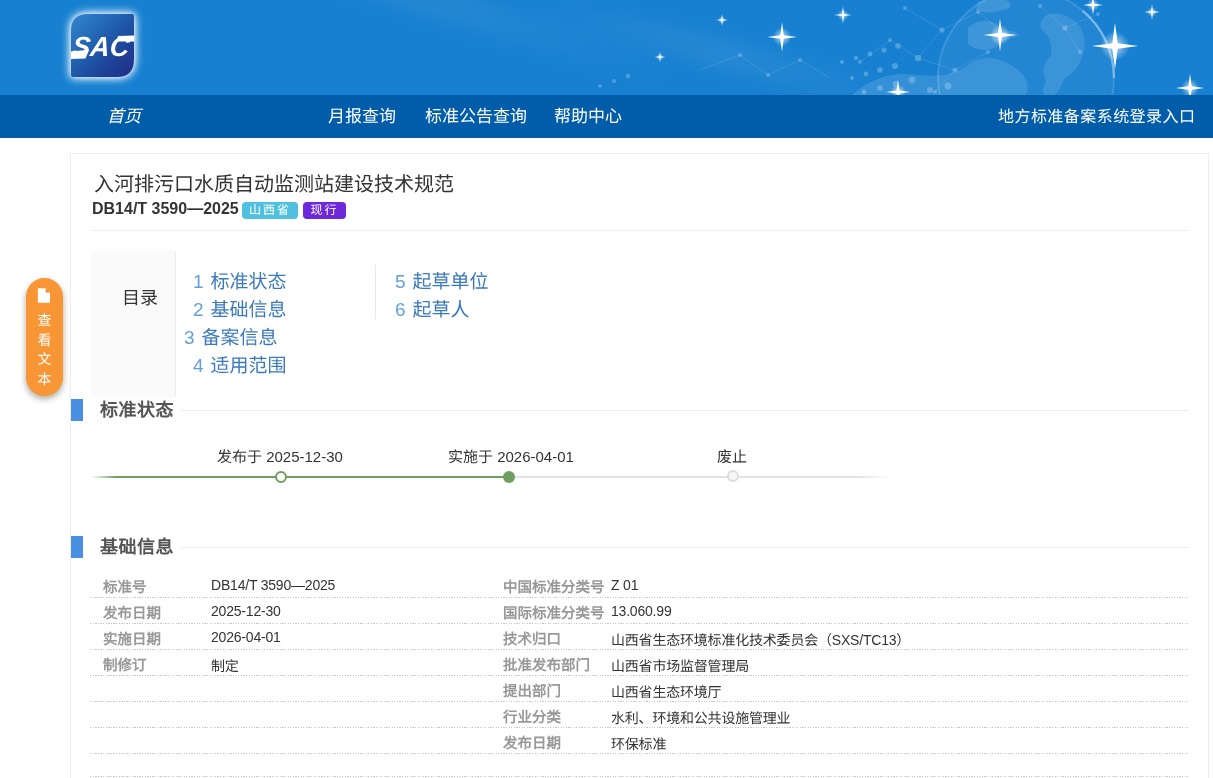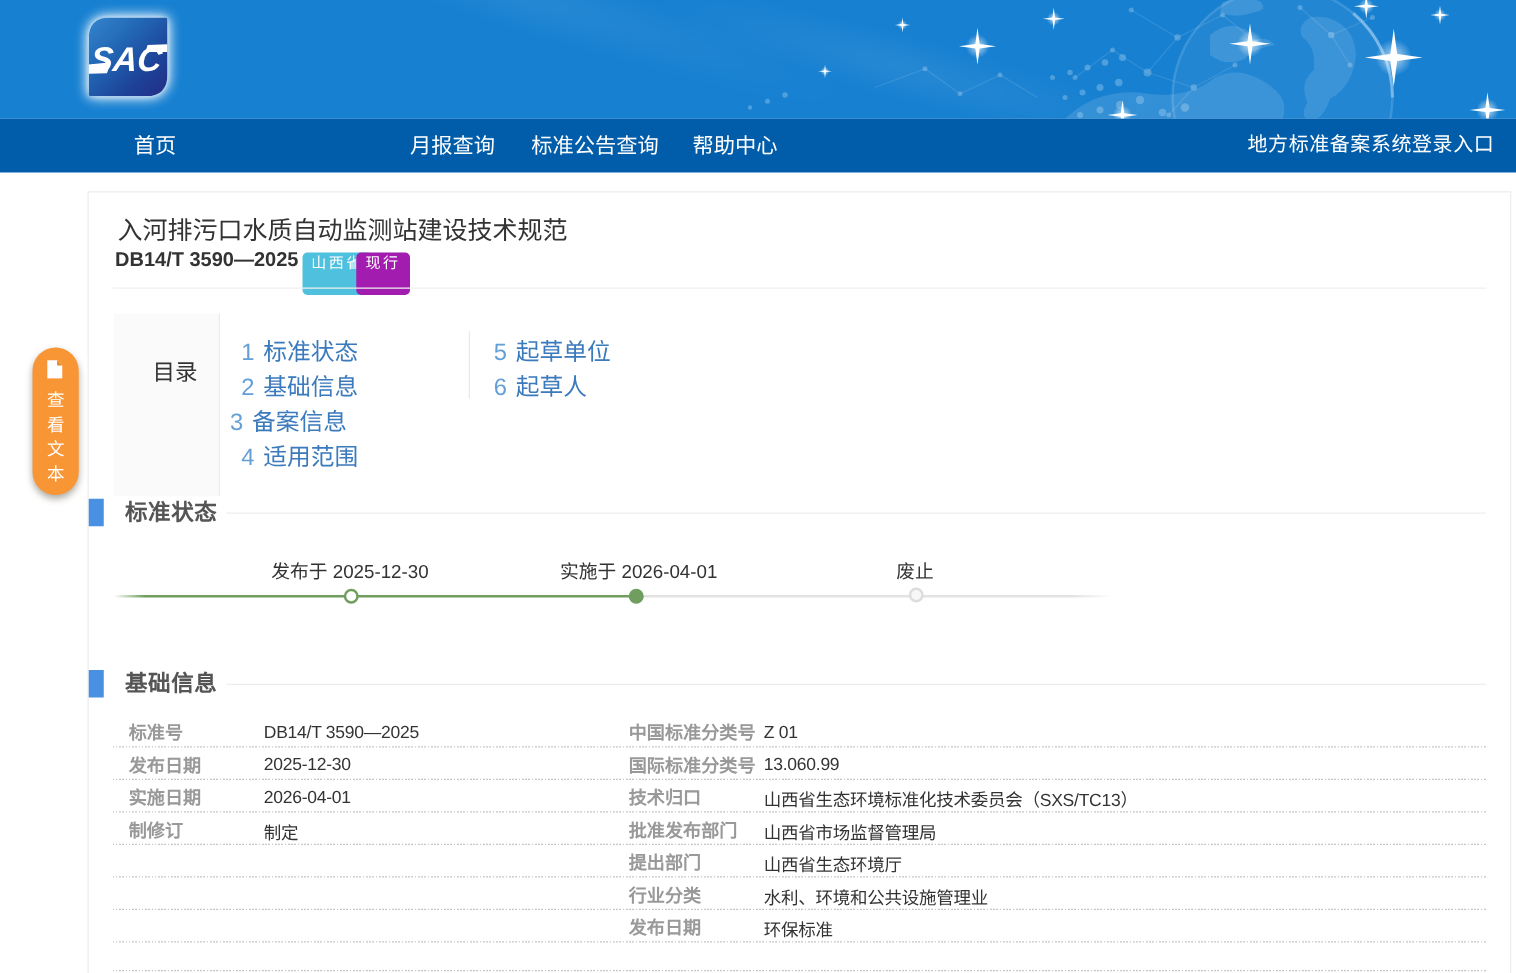--- a/index.html
+++ b/index.html
@@ -21,24 +21,24 @@
   .nav { position:absolute; left:0; top:95px; width:1213px; height:43px; background:#015da9; }
   .nav span { position:absolute; top:0; height:43px; line-height:43px; color:#fff;
     font-size:17px; white-space:nowrap; }
   .nav .active { background:#0f86e6; text-align:center; }
   .nav .login { font-size:16px; letter-spacing:0.45px; }
   
   .card { position:absolute; left:70px; top:153px; width:1139px; height:660px;
     background:#fff; border:1px solid #ededed; }
   .t1 { position:absolute; left:94px; top:168px; font-size:20px; color:#333; }
   .t2 { position:absolute; left:92px; top:200px; font-size:16px; font-weight:bold; color:#333; }
-  .tag { position:absolute; top:202px; height:34px; border-radius:4px; color:#fff;
+  .tag { position:absolute; top:202px; height:17px; border-radius:4px; color:#fff;
     font-size:12px; text-align:center; line-height:17px; letter-spacing:2px; }
   .tag1 { left:242px; width:56px; background:#4fc0dd; }
-  .tag2 { left:285px; width:43px; background:#a21caf; }
+  .tag2 { left:303px; width:43px; background:#6d28d9; }
   .hr1 { position:absolute; left:90px; top:230px; width:1099px; height:1px; background:#efefef; }
   .tocbox { position:absolute; left:91px; top:251px; width:85px; height:146px;
     background:#fafafa; border-right:1px solid #ececec; }
   .toctitle { position:absolute; left:122px; top:283px; font-size:18px; color:#333; }
   .toclink .n { color:#64a0d8; margin-right:7px; }
   .toclink { position:absolute; font-size:19px; color:#3b7abc; }
   .tocdiv { position:absolute; left:375px; top:265px; width:1px; height:54px; background:#e8e8e8; }
   .secsq { position:absolute; left:71px; width:12px; height:22px; background:#4a90e2; }
   .sechead { position:absolute; left:100px; font-size:18px; font-weight:bold; color:#555;
     letter-spacing:0.5px; }
@@ -169,21 +169,21 @@
     </defs>
     <path d="M17 0 H61 Q63 0 63 2 V45 Q63 63 46 63 H2 Q0 63 0 61 V17 Q0 0 17 0 Z" fill="url(#lg)"></path>
     <g fill="#ffffff">
       <path d="M0 37.5 L18 35.8 L14.5 44.5 L0 45 Z"></path>
       <path d="M47 22 L63 21.4 L63 27.6 L45.5 27.6 Z"></path>
       <text x="5" y="42.5" font-family="'Liberation Sans', sans-serif" font-weight="bold" font-style="italic" font-size="27.5" transform="skewX(-6)" textLength="57" lengthAdjust="spacingAndGlyphs">SAC</text>
     </g>
   </svg>
 </div>
 <div class="nav">
-  <span style="left:107px;">首页</span>
+  <span style="left:107px;font-style:italic;">首页</span>
   <span style="left:328px;">月报查询</span>
   <span style="left:425px;">标准公告查询</span>
   <span style="left:554px;">帮助中心</span>
   <span class="login" style="left:998px;">地方标准备案系统登录入口</span>
 </div>
 <div class="card"></div>
 <div class="t1">入河排污口水质自动监测站建设技术规范</div>
 <div class="t2">DB14/T 3590—2025</div>
 <div class="tag tag1">山西省</div>
 <div class="tag tag2">现行</div>

